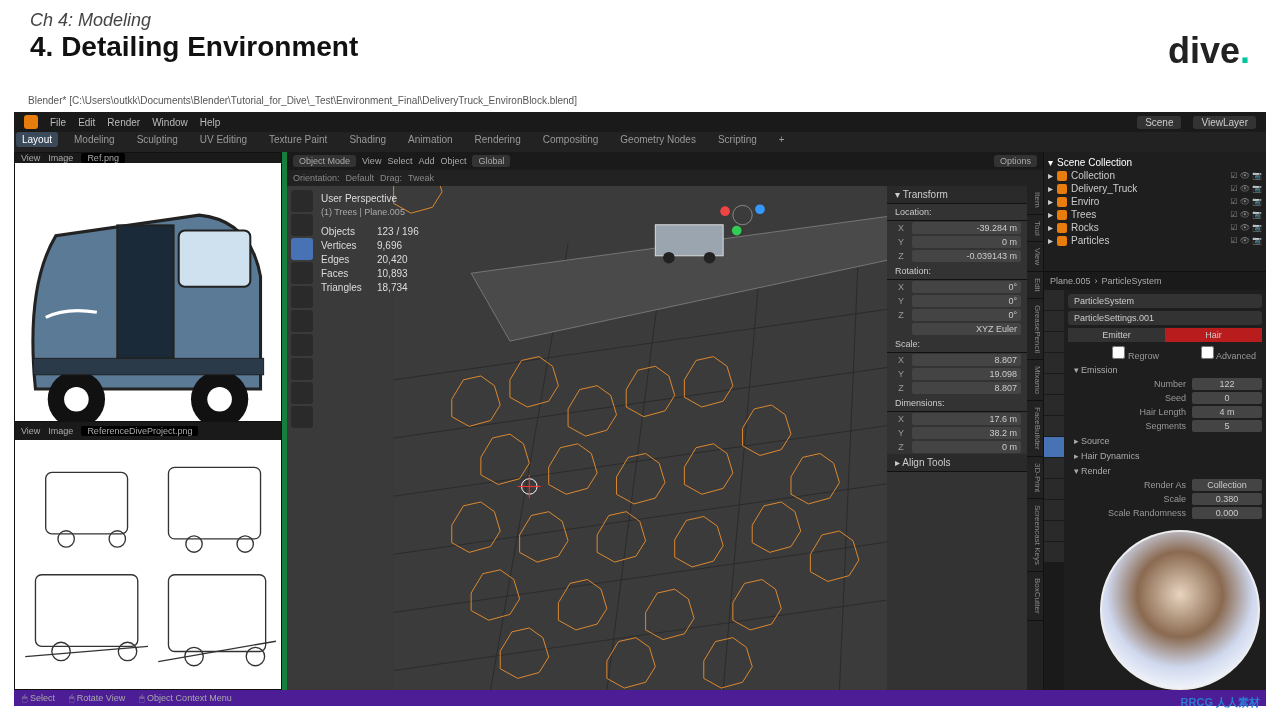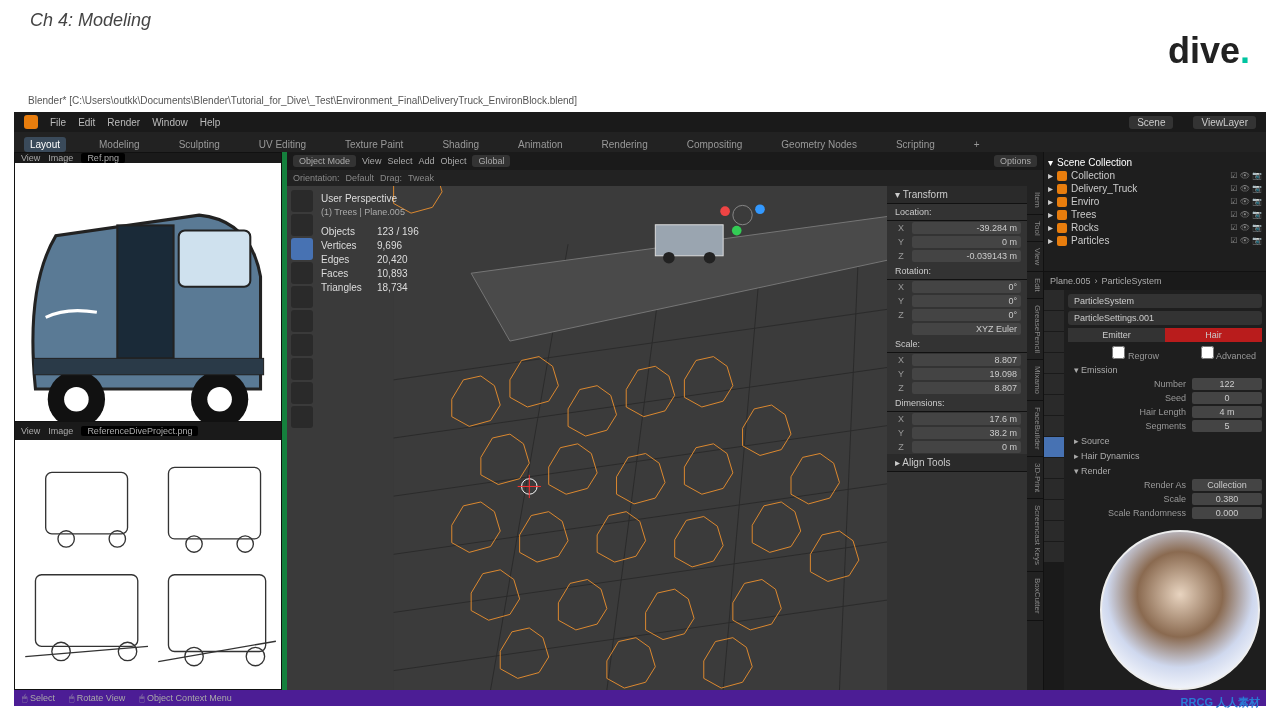--- a/index.html
+++ b/index.html
@@ -7,23 +7,23 @@
 .page{position:relative;width:1280px;height:720px}
 .hdr{position:absolute;top:10px;left:30px}
 .hdr .ch{font-style:italic;font-size:18px;color:#444}
 .hdr .ttl{font-size:28px;color:#111;font-weight:700}
 .logo{position:absolute;top:30px;right:30px;font-size:36px;font-weight:700;color:#222}
 .logo .dot{color:#00c4a0}
 .titlebar{position:absolute;top:95px;left:28px;right:14px;height:16px;font-size:10px;color:#555}
 .app{position:absolute;top:112px;left:14px;right:14px;bottom:14px;background:#2a2a2a;display:flex;flex-direction:column}
 .menubar{height:20px;background:#1a1a1a;display:flex;align-items:center;gap:12px;padding:0 10px;color:#bbb;font-size:10px}
 .menubar .bl{width:14px;height:14px;background:#e87d0d;border-radius:3px}
-.menubar .right{margin-left:auto;display:flex;gap:20px;align-items:center}
+.menubar .right{margin-left:auto;display:flex;gap:12px;align-items:center}
 .chip{background:#333;padding:1px 8px;border-radius:3px;color:#ccc}
-.workspaces{height:20px;background:#222;display:flex;align-items:flex-end;gap:27px;padding:0 10px;font-size:10px;color:#999}
+.workspaces{height:20px;background:#222;display:flex;align-items:flex-start;gap:10px;padding:0 2px;font-size:10px;color:#999}
 .workspaces span{padding:2px 6px}
 .workspaces .active{background:#3a4a5a;color:#fff;border-radius:3px}
 .body{flex:1;display:flex;min-height:0}
 .leftcol{width:268px;display:flex;flex-direction:column;background:#1a1a1a}
 .imgpnl{flex:1;border:1px solid #111;display:flex;flex-direction:column;background:#2a2a2a;min-height:0}
 .imgpnl .bar{height:18px;background:#1a1a1a;display:flex;align-items:center;gap:8px;padding:0 6px;font-size:9px;color:#aaa}
 .imgpnl .bar .fname{background:#000000;padding:0 6px;border-radius:2px}
 .imgpnl .cv{flex:1;background:#fff}
 .vp{flex:1;display:flex;flex-direction:column;background:#4c1d95;border-left:5px solid #15803d;border-right:1px solid #111;min-height:0}
 .vpbar{height:18px;background:#1a1a1a;display:flex;align-items:center;gap:6px;padding:0 6px;font-size:9px;color:#aaa}
@@ -69,20 +69,21 @@
 .badge{position:absolute;right:20px;bottom:10px;font-size:11px;color:#2a7bd4;font-weight:700}
 svg.truck{width:100%;height:100%;background:#fff}
 svg.sketch{width:100%;height:100%;background:#fff}
 </style>
 </head>
 <body>
 
 <div class="page">
   <div class="hdr">
     <div class="ch">Ch 4: Modeling</div>
+    <div class="ttl">4. Detailing Environment</div>
   </div>
   <div class="logo"><span>dive</span><span class="dot">.</span></div>
 
   <div class="titlebar">Blender* [C:\Users\outkk\Documents\Blender\Tutorial_for_Dive\_Test\Environment_Final\DeliveryTruck_EnvironBlock.blend]</div>
 
   <div class="app">
 
     <div class="menubar">
       <div class="bl"></div>
       <span>File</span>

